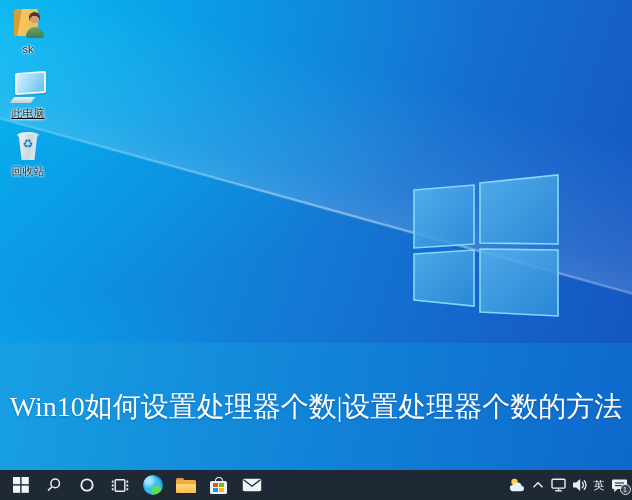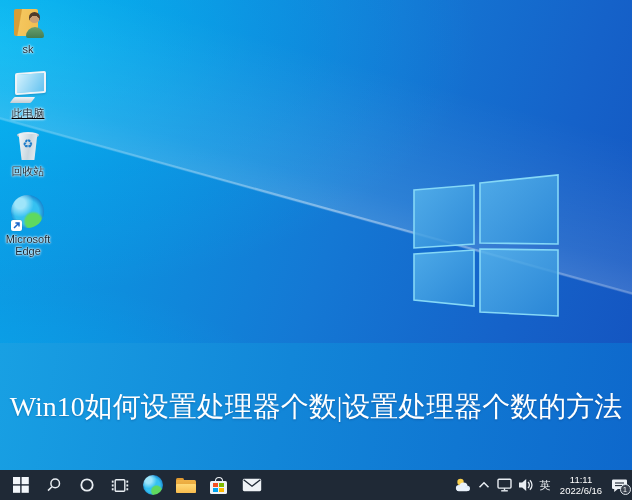--- a/index.html
+++ b/index.html
@@ -159,31 +159,20 @@
 
     <div class="dicon" style="top:130px;">
       <div class="ic">
         <span class="rb-rim"></span>
         <span class="rb-body"></span>
         <span class="rb-sym">♻</span>
       </div>
       <div class="dlabel">回收站</div>
     </div>
 
-    <div class="dicon" style="top:194px;">
-      <div class="ic" style="height:36px;">
-        <div class="edge-orb" style="margin-left:1px;"></div>
-        <span class="lnk">
-          <svg width="9" height="9" viewBox="0 0 9 9">
-              <path d="M2,7 L7,2 M3.4,2 H7 V5.6" fill="none" stroke="#1a66c9" stroke-width="1.5"></path>
-            </svg>
-        </span>
-      </div>
-      <div class="dlabel">Microsoft Edge</div>
-    </div>
 
     <div class="banner">
       <div class="banner-text">Win10如何设置处理器个数|设置处理器个数的方法</div>
     </div>
   </div>
 
   <div class="taskbar">
 
     <div class="tb-left">
       <div class="tb-btn">
@@ -272,26 +261,20 @@
       <div class="tr-btn w21">
         <svg width="15" height="14" viewBox="0 0 15 14">
           <polygon points="1,4.6 4.2,4.6 8.2,1 8.2,13 4.2,9.4 1,9.4" fill="#e8edf2"></polygon>
           <path d="M10,4 a4,4 0 0 1 0,6" fill="none" stroke="#e8edf2" stroke-width="1.3"></path>
           <path d="M11.9,2.2 a6.6,6.6 0 0 1 0,9.6" fill="none" stroke="#e8edf2" stroke-width="1.3"></path>
         </svg>
       </div>
       <div class="tr-btn w18">
         <span class="lang">英</span>
       </div>
-      <div class="tr-btn w54">
-        <div class="clock">
-          <div>11:11</div>
-          <div>2022/6/16</div>
-        </div>
-      </div>
       <div class="tr-btn w22">
         <div class="notif">
           <svg width="17" height="15" viewBox="0 0 17 15">
             <path d="M2.2,1.5 h12.6 a1.2,1.2 0 0 1 1.2,1.2 v7 a1.2,1.2 0 0 1 -1.2,1.2 h-8 l-3.6,3 v-3 h-1 a1.2,1.2 0 0 1 -1.2,-1.2 v-7 a1.2,1.2 0 0 1 1.2,-1.2 z" fill="#eef2f6"></path>
             <line x1="4" y1="5" x2="13" y2="5" stroke="#1f2936" stroke-width="1.1"></line>
             <line x1="4" y1="7.6" x2="13" y2="7.6" stroke="#1f2936" stroke-width="1.1"></line>
           </svg>
           <span class="badge">1</span>
         </div>
       </div>

